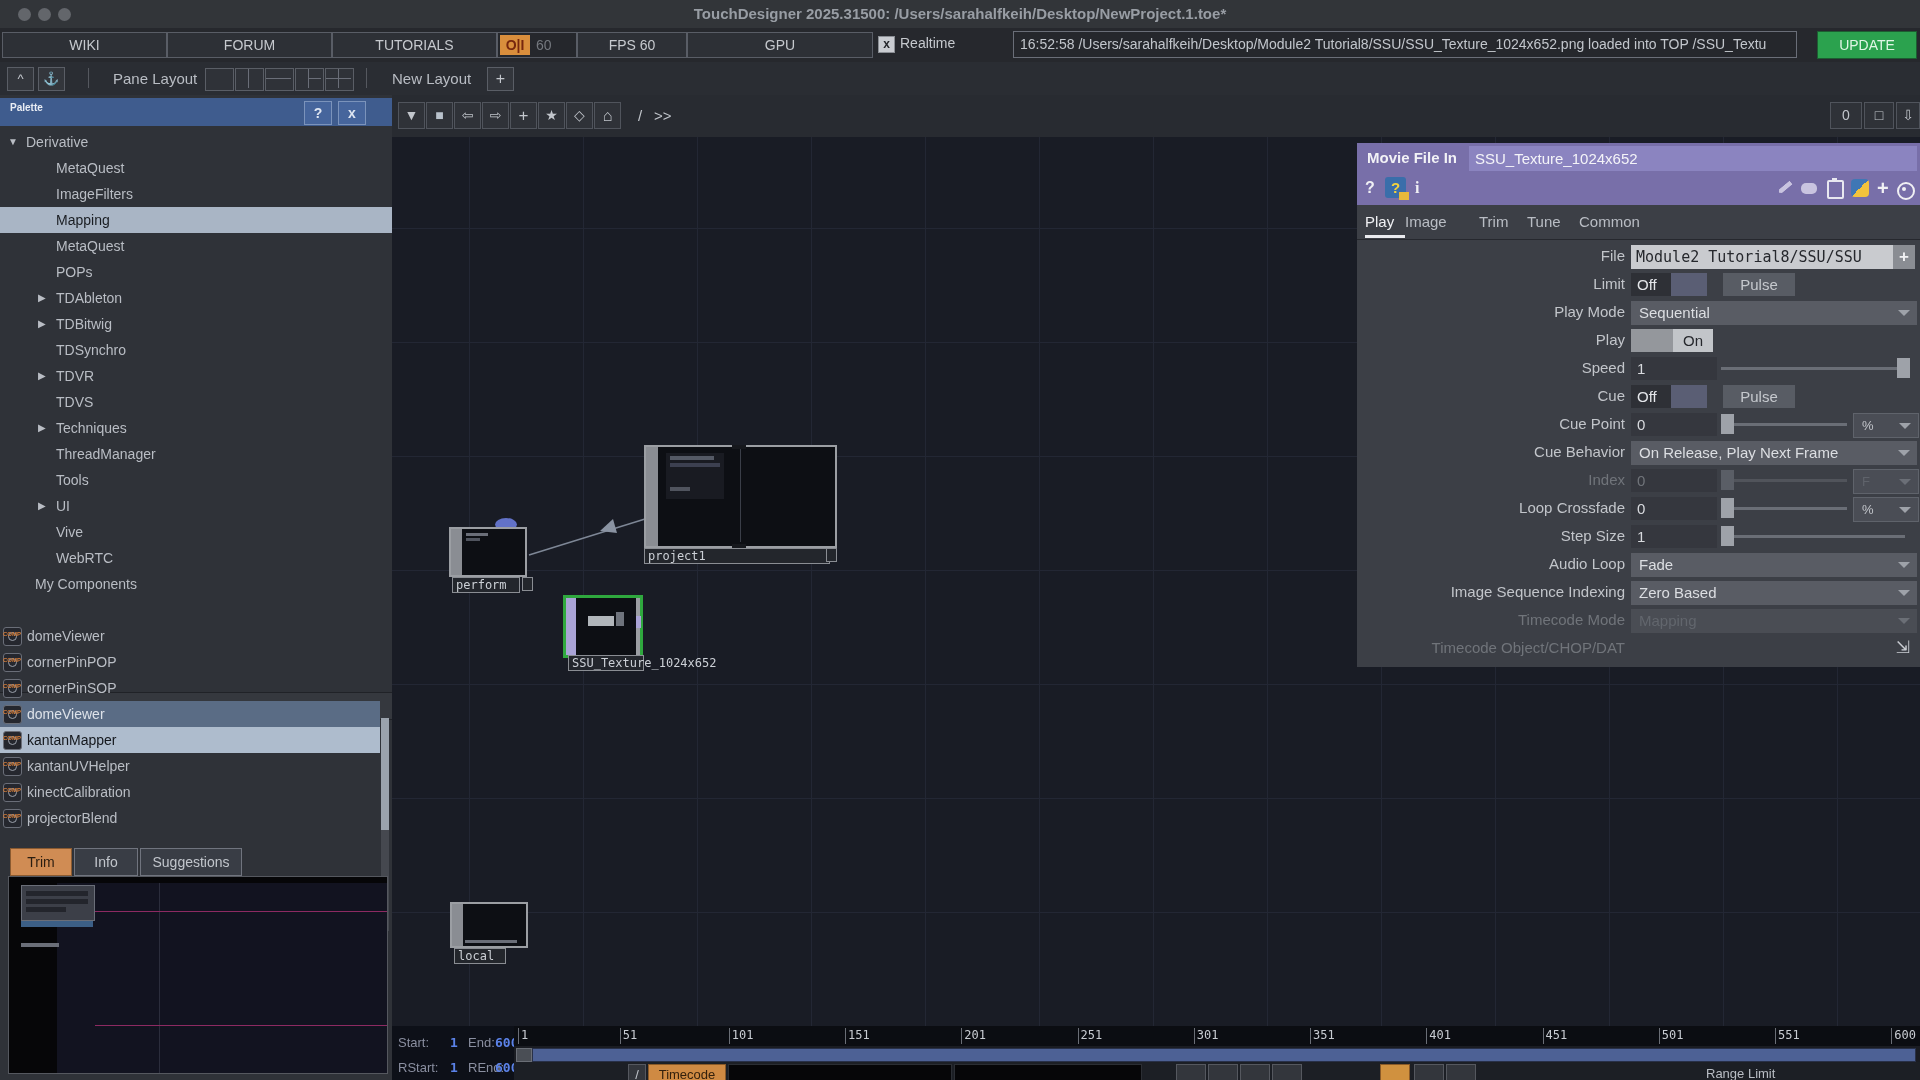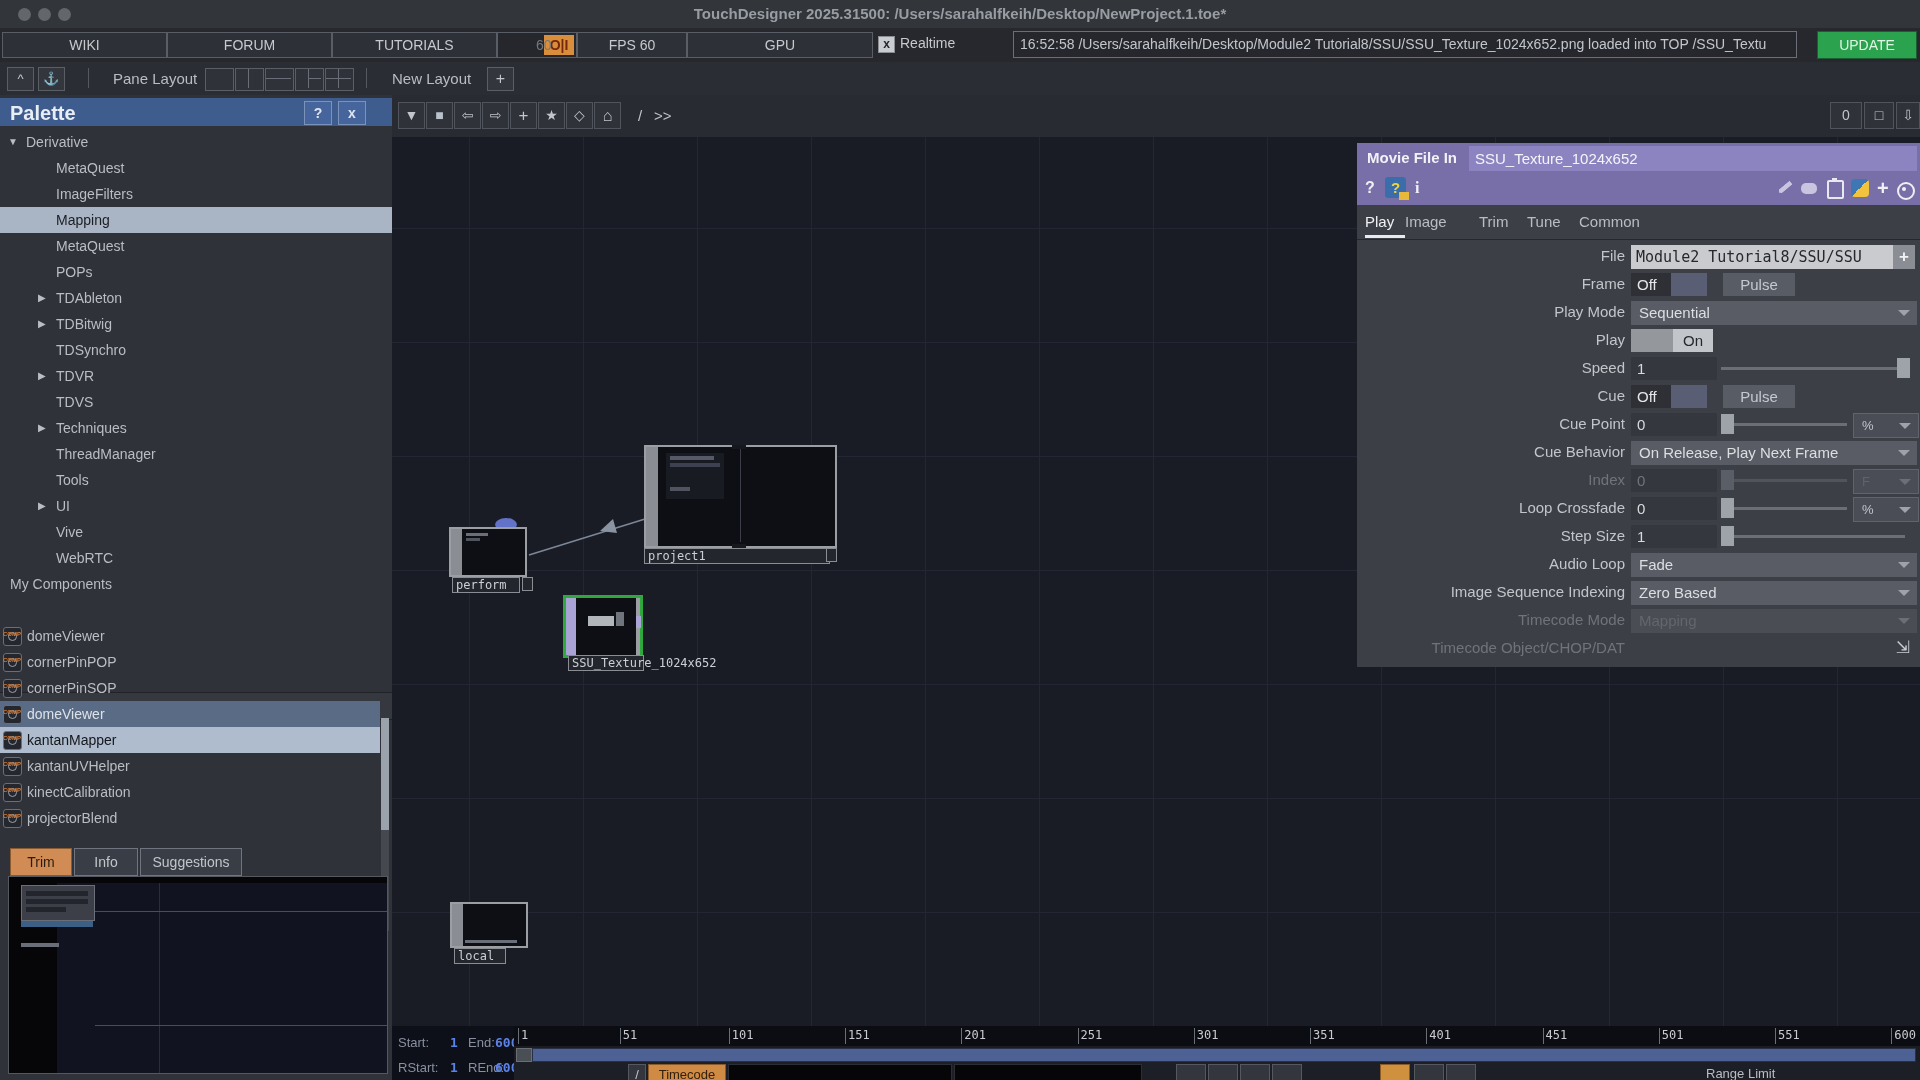--- a/index.html
+++ b/index.html
@@ -11,45 +11,45 @@
 
   
   .titlebar{left:0;top:0;width:1920px;height:28px;background:#323539;border-bottom:1px solid #1d1f23;}
   .tdot{top:8px;width:13px;height:13px;border-radius:50%;background:#63666b;}
   .title-text{top:5px;width:100%;text-align:center;font-weight:bold;font-size:15px;color:#989da4;}
 
   
   .menubar{left:0;top:28px;width:1920px;height:34px;background:#26282d;border-bottom:1px solid #16171a;}
   .mbtn{top:4px;height:24px;line-height:24px;text-align:center;background:#2d3036;border:1px solid #595d66;font-size:14px;color:#c6c9ce;}
   .oibox{top:4px;height:24px;background:#25272c;border:1px solid #595d66;}
-  .oichip{position:absolute;left:2px;top:2px;width:30px;height:20px;line-height:20px;text-align:center;background:#d98e3c;color:#77270e;font-weight:bold;font-size:14px;margin-left:44px;}
+  .oichip{position:absolute;left:2px;top:2px;width:30px;height:20px;line-height:20px;text-align:center;background:#d98e3c;color:#77270e;font-weight:bold;font-size:14px;}
   .oi60{position:absolute;left:38px;top:2px;height:20px;line-height:20px;font-size:14px;color:#74787e;}
   .rt-check{top:8px;width:15px;height:15px;background:#c9ccd1;border:1px solid #8a8e94;color:#24262a;font-size:12px;line-height:15px;text-align:center;font-weight:bold;}
   .rt-label{top:7px;font-size:14px;color:#c6c9ce;}
   .statusbox{top:3px;height:25px;line-height:25px;background:#25272c;border:1px solid #6a6e78;font-size:14px;color:#c2c6cc;padding:0 6px;white-space:nowrap;overflow:hidden;}
   .updatebtn{top:3px;height:26px;line-height:26px;text-align:center;background:#2ba24e;border:1px solid #1c5e31;color:#e0f6e5;font-size:14px;}
 
   
   .layoutbar{left:0;top:62px;width:1920px;height:33px;background:#2a2d33;border-bottom:1px solid #17181c;}
   .lb-icon{top:5px;width:25px;height:22px;background:#33363c;border:1px solid #5a5e66;color:#c2c6cc;text-align:center;line-height:22px;font-size:13px;}
   .lb-sep{top:6px;width:1px;height:20px;background:#55585f;}
   .lb-label{top:8px;font-size:15px;color:#b9bdc4;}
   .preset{top:6px;width:27px;height:21px;background:#2f3238;border:1px solid #5a5e66;}
   .preset i{position:absolute;background:#6a6e78;}
 
   
   .palette{left:0;top:95px;width:392px;height:985px;background:#2f3238;border-right:1px solid #16171a;}
   .pal-header{left:0;top:3px;width:392px;height:28px;background:#3f5c8e;}
-  .pal-title{position:absolute;left:10px;top:4px;font-weight:bold;font-size:20px;color:#e9edf4;}
+  .pal-title{position:absolute;left:10px;top:4px;font-weight:bold;font-size:10px;color:#e9edf4;}
   .pal-hbtn{position:absolute;top:3px;width:26px;height:22px;line-height:22px;text-align:center;background:#46659c;border:1px solid #7b93bb;color:#dfe6f2;font-size:14px;font-weight:bold;}
   .trow{left:0;width:392px;height:26px;line-height:26px;font-size:14px;color:#b9bdc4;}
   .trow.sel{background:#a9b5c5;color:#1a1d22;}
   .texp::before{content:"▼";position:absolute;left:8px;font-size:10px;color:#b9bdc4;}
   .tcol::before{content:"▶";position:absolute;left:38px;font-size:10px;color:#b9bdc4;}
-  .tind0{padding-left:26px;} .tind1{padding-left:56px;} .tindm{padding-left:10px;}
+  .tind0{padding-left:26px;} .tind1{padding-left:56px;} .tindm{padding-left:35px;}
   .pal-div{left:0;top:597px;width:392px;height:26px;background:#35383e;border-top:1px solid #202227;border-bottom:1px solid #202227;}
   .crow{left:0;width:380px;height:26px;line-height:26px;font-size:14px;color:#b9bdc4;}
   .crow.hl{background:#5a6c85;color:#dde2e9;}
   .crow.sel{background:#aebccd;color:#14171c;}
   .cicon{position:absolute;left:3px;top:4px;width:17px;height:17px;background:#25272e;border:1px solid #6a6e78;border-radius:3px;}
   .cicon::after{content:"";position:absolute;left:4px;top:4px;width:7px;height:7px;border:1px solid #9aa0aa;border-radius:50%;}
   .ctag{position:absolute;left:3px;top:-2px;font-size:6px;color:#d87f3a;font-weight:bold;letter-spacing:0;}
   .clabel{padding-left:27px;}
   .pal-scroll{left:381px;top:623px;width:8px;height:213px;background:#45484f;}
   .pal-thumb{position:absolute;left:0;top:0;width:8px;height:112px;background:#9aa2ac;}
@@ -369,21 +369,21 @@
       <span class="ptabitem" style="left:222px">Common</span>
       <span class="ptab-underline"></span>
     </div>
 
     <div class="prow" style="top:100px">
       <span class="plabel">File</span>
       <span class="pfile mono">Module2 Tutorial8/SSU/SSU</span>
       <span class="pplus">+</span>
     </div>
     <div class="prow" style="top:128px">
-      <span class="plabel">Frame</span>
+      <span class="plabel">Limit</span>
       <span class="pofftext">Off</span>
       <span class="pknob"></span>
       <span class="ppulse">Pulse</span>
     </div>
     <div class="prow" style="top:156px">
       <span class="plabel">Play Mode</span>
       <span class="pmenu"><span>Sequential</span><i class="dropcaret"></i></span>
     </div>
     <div class="prow" style="top:184px">
       <span class="plabel">Play</span>

